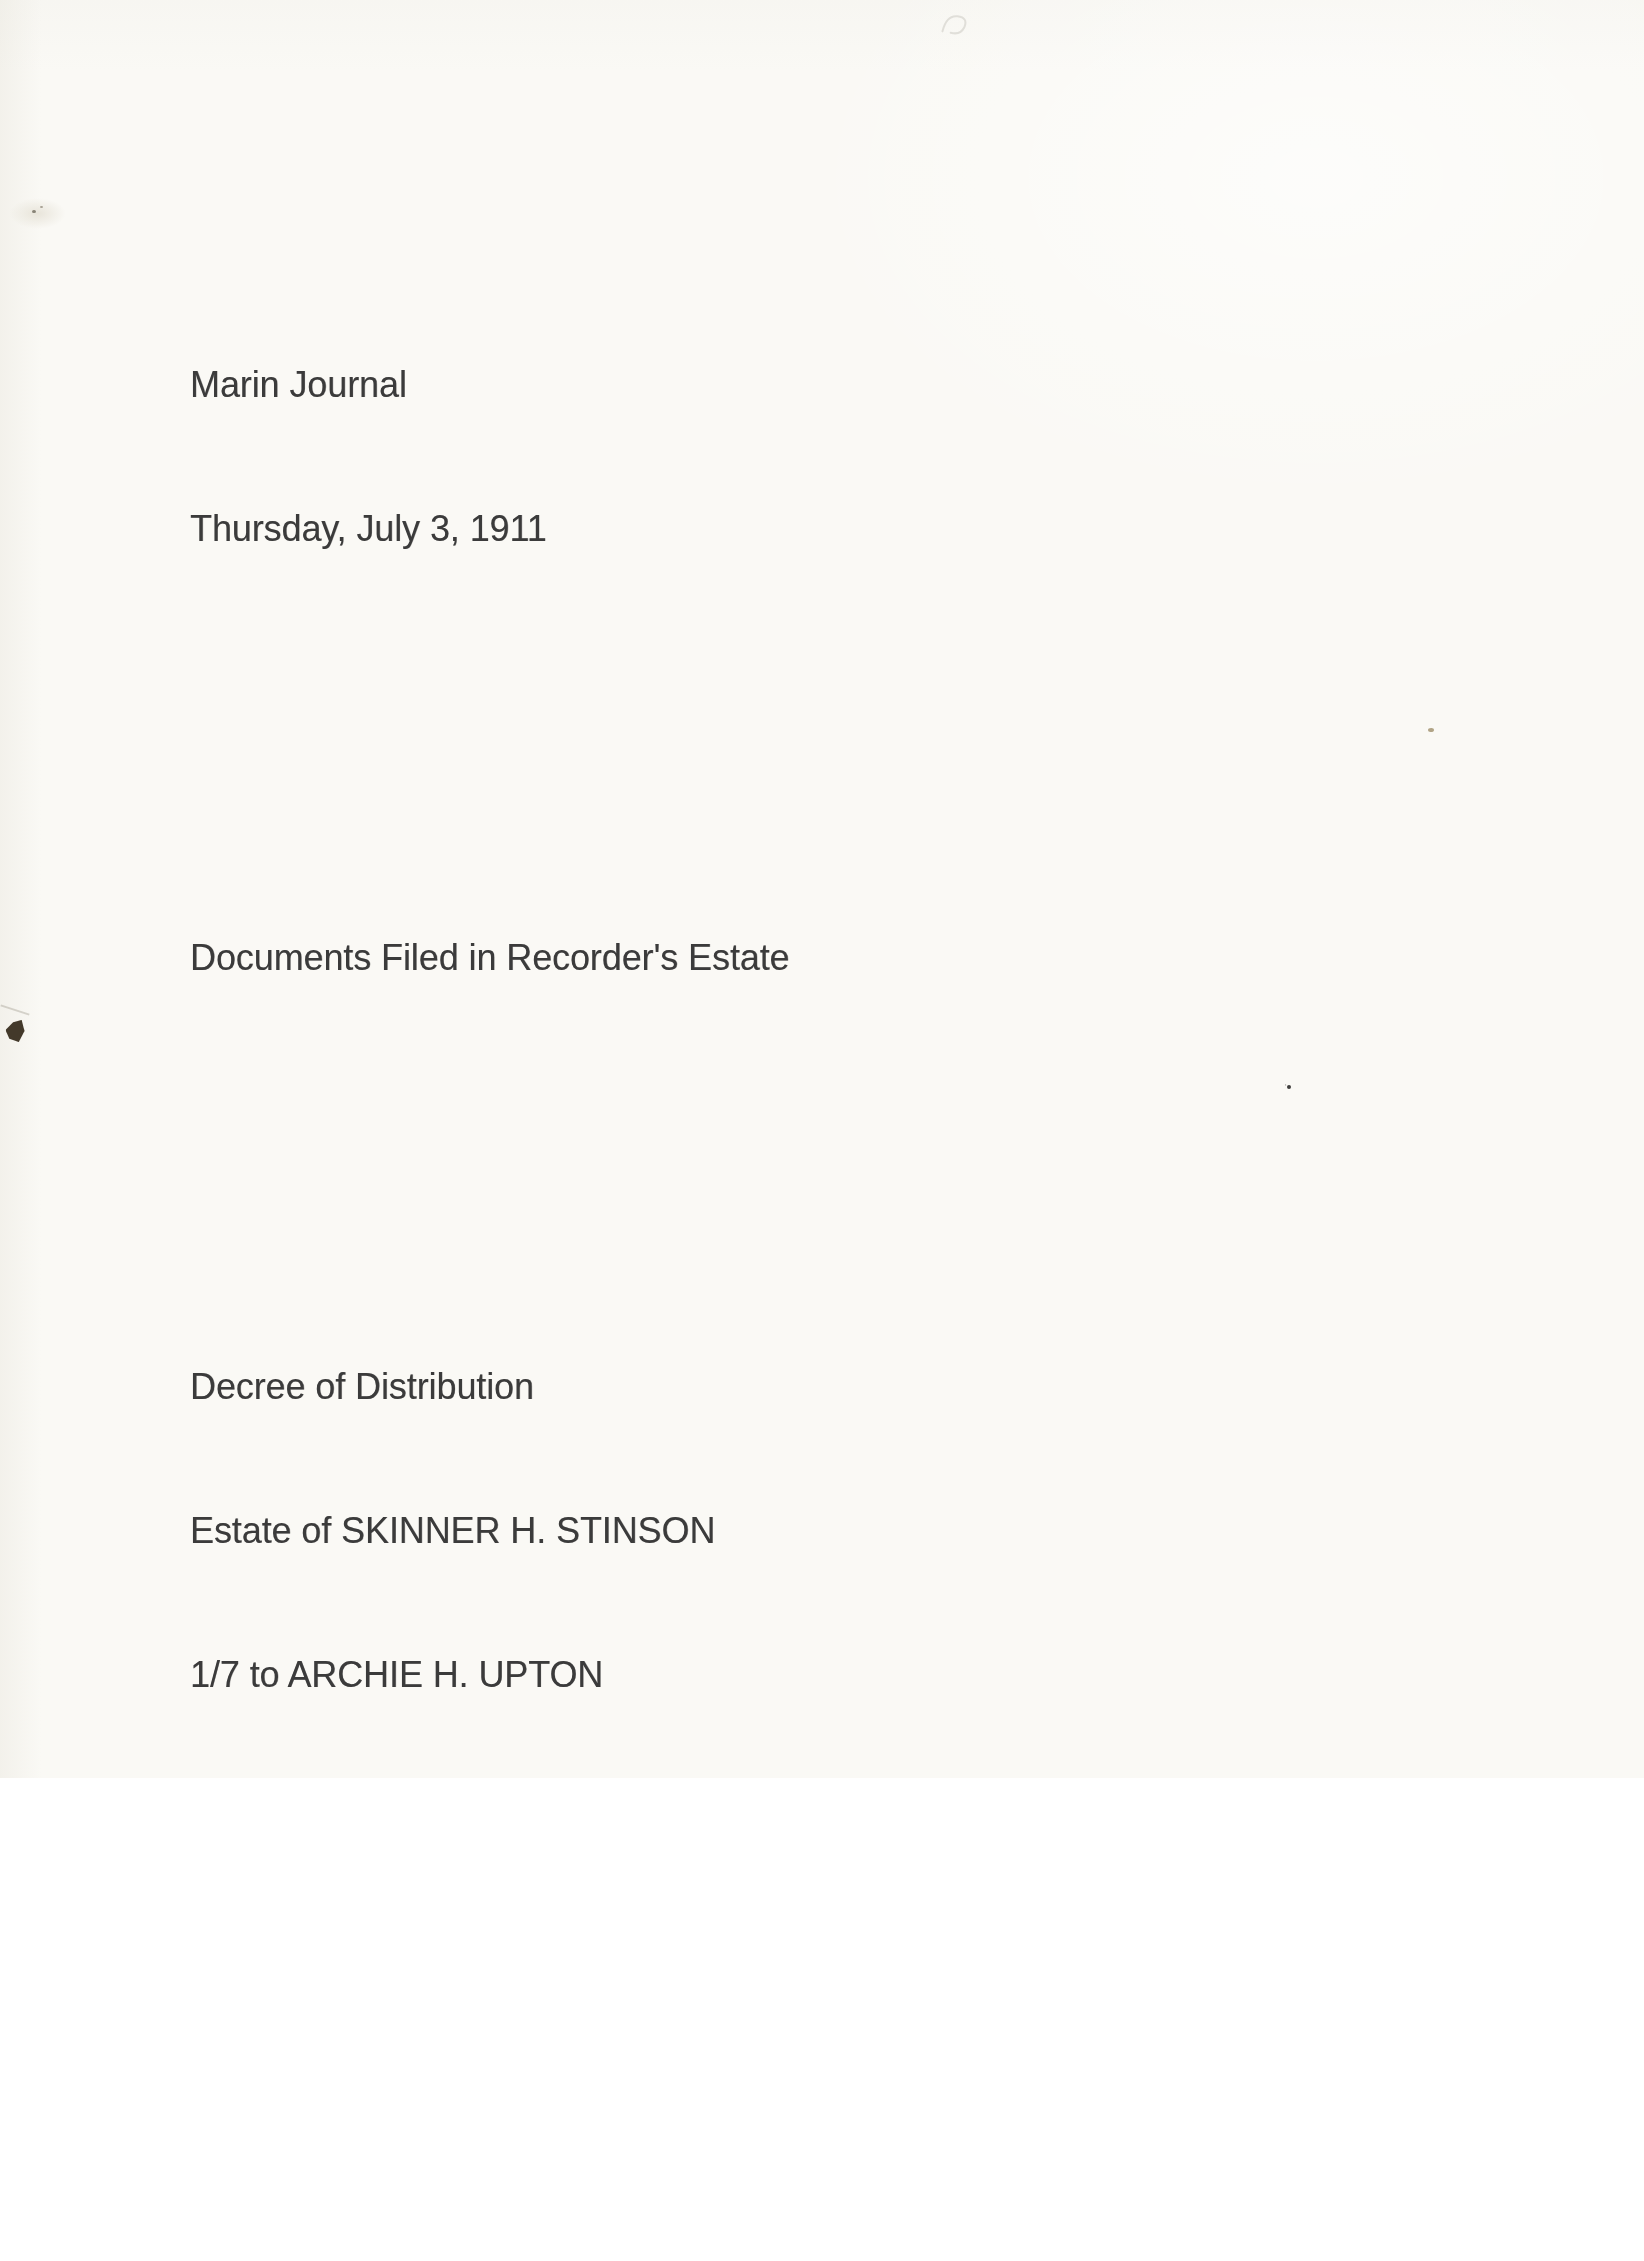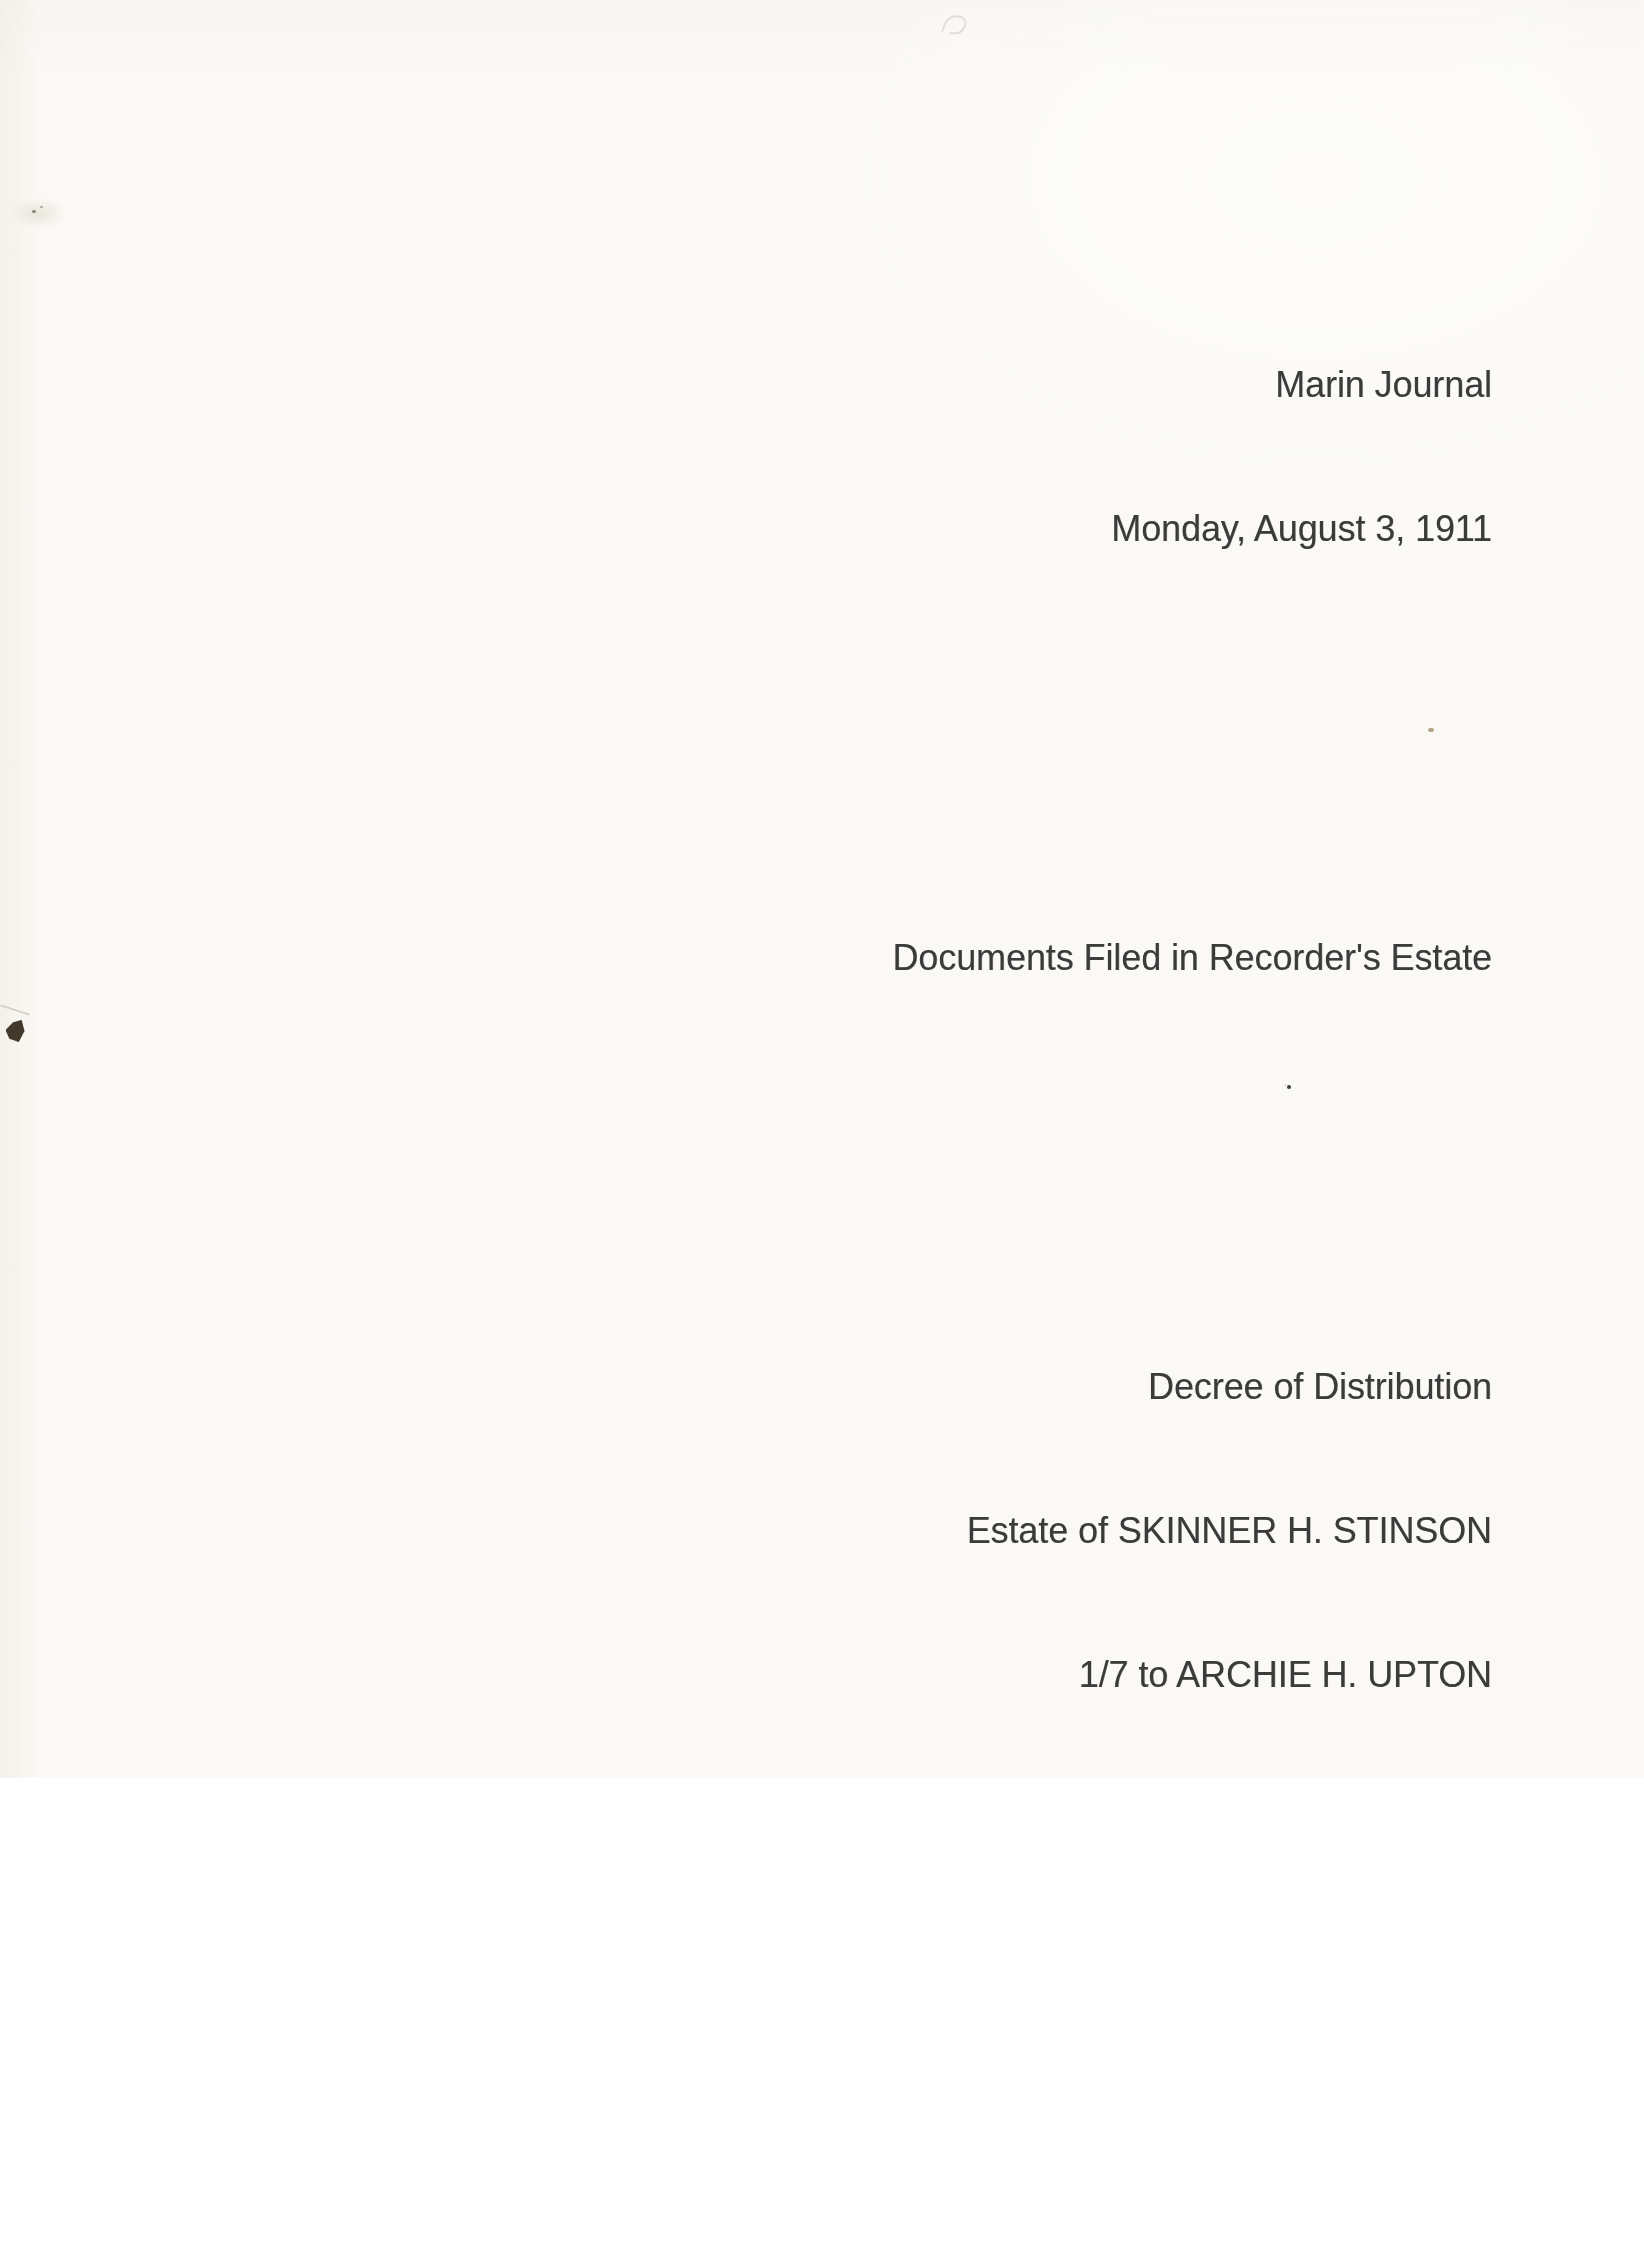--- a/index.html
+++ b/index.html
@@ -13,21 +13,20 @@
     position: relative;
     width: 1645px;
     height: 1778px;
     overflow: hidden;
     background:
       radial-gradient(ellipse 754px 480px at 80% 10%, rgba(255,255,255,0.55), rgba(255,255,255,0) 70%),
       linear-gradient(90deg, rgba(229,226,216,0.35) 0%, rgba(250,249,245,0) 2.5%),
       linear-gradient(180deg, rgba(244,243,238,0.5) 0%, rgba(250,249,245,0) 4%),
       #faf9f5;
     font-family: "Liberation Sans", "DejaVu Sans", sans-serif;
-    text-align: right;
   }
 
   
   .doc-text {
     position: absolute;
     left: 190px;
     top: 169px;
     width: 1302px;
     color: #3b3b3b;
     font-size: 36px;
@@ -124,21 +123,21 @@
   <div class="smudge-speck-b"></div>
   <div class="squiggle-top">
     <svg width="41" height="33" viewBox="0 0 60 48">
       <path d="M8,34 Q14,10 30,12 Q46,14 40,28 Q34,40 20,36" fill="none" stroke="#dbd9d3" stroke-width="3" stroke-linecap="round"></path>
     </svg>
   </div>
 
   <div class="doc-text">
     <div class="doc-para">
       <div class="doc-line">Marin Journal</div>
-      <div class="doc-line">Monday, August 3, 1911</div>
+      <div class="doc-line">Thursday, July 3, 1911</div>
     </div>
 
     <div class="doc-para">
       <div class="doc-line">Documents Filed in Recorder's Estate</div>
     </div>
 
     <div class="doc-para">
       <div class="doc-line">Decree of Distribution</div>
       <div class="doc-line">Estate of SKINNER H. STINSON</div>
       <div class="doc-line">1/7 to ARCHIE H. UPTON</div>

